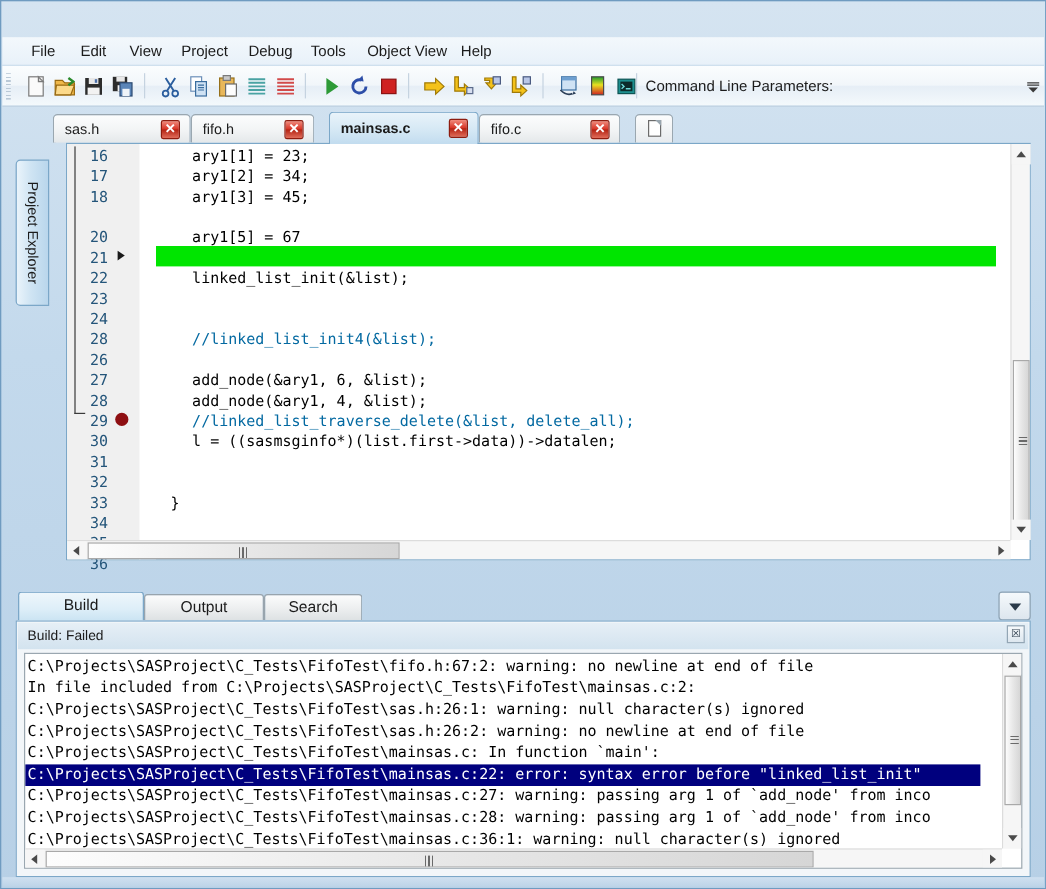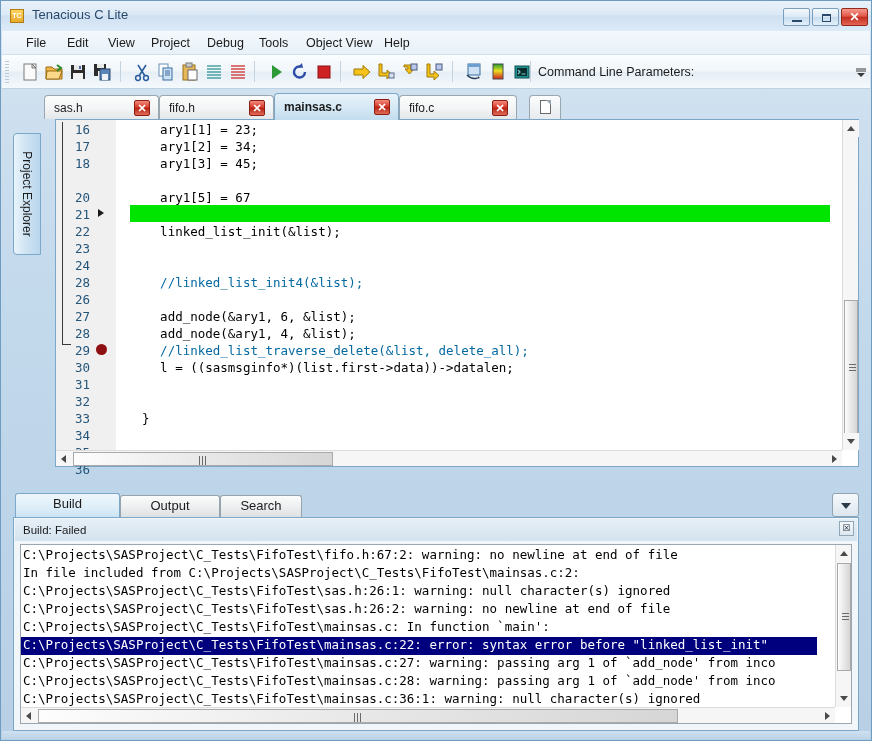--- a/index.html
+++ b/index.html
@@ -273,33 +273,20 @@
   #status-strip{
     position:absolute;left:1px;bottom:1px;width:868px;height:8px;
     background:linear-gradient(to bottom,#cfe0f0,#bcd4e8);
   }
 </style>
 </head>
 <body>
 
 <div id="app-window">
 
-  <div id="title-bar">
-    <div id="app-icon">TC</div>
-    <div id="title-text">Tenacious C Lite</div>
-    <div class="win-btn" id="btn-min">
-        <span class="bar"></span>
-      </div>
-    <div class="win-btn" id="btn-max">
-        <span class="sq"></span>
-      </div>
-    <div class="win-btn" id="btn-close">
-      <span class="glyph">✕</span>
-    </div>
-  </div>
 
   <div id="menu-bar">
     <div class="menu-item" style="left:17px">File</div>
     <div class="menu-item" style="left:58px">Edit</div>
     <div class="menu-item" style="left:99px">View</div>
     <div class="menu-item" style="left:142px">Project</div>
     <div class="menu-item" style="left:198px">Debug</div>
     <div class="menu-item" style="left:250px">Tools</div>
     <div class="menu-item" style="left:297px">Object View</div>
     <div class="menu-item" style="left:375px">Help</div>
@@ -477,21 +464,21 @@
 
     <div id="project-explorer-tab">
       <span>Project Explorer</span>
     </div>
 
     <div id="tab-strip">
       <div class="file-tab" style="left:0px;width:115px">
         <span class="tab-label">sas.h</span>
         <span class="tab-close" style="right:8px"></span>
       </div>
-      <div class="file-tab" style="left:115px;width:115px">
+      <div class="file-tab" style="left:115px;width:103px">
         <span class="tab-label">fifo.h</span>
         <span class="tab-close" style="right:8px"></span>
       </div>
       <div class="file-tab" style="left:355px;width:118px">
         <span class="tab-label">fifo.c</span>
         <span class="tab-close" style="right:8px"></span>
       </div>
       <div class="file-tab active" style="left:230px;width:125px">
         <span class="tab-label">mainsas.c</span>
         <span class="tab-close" style="right:8px"></span>

